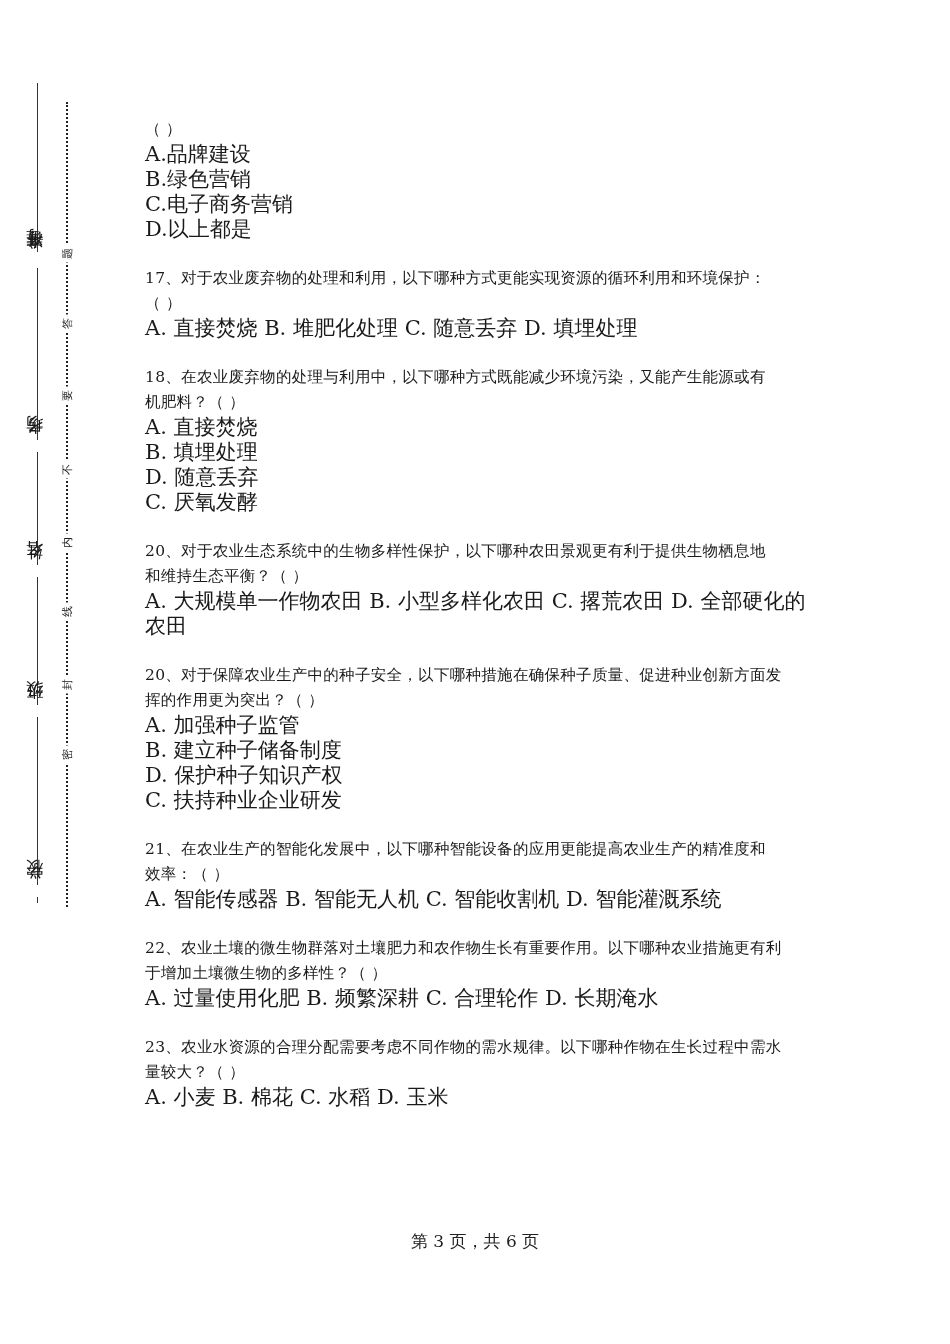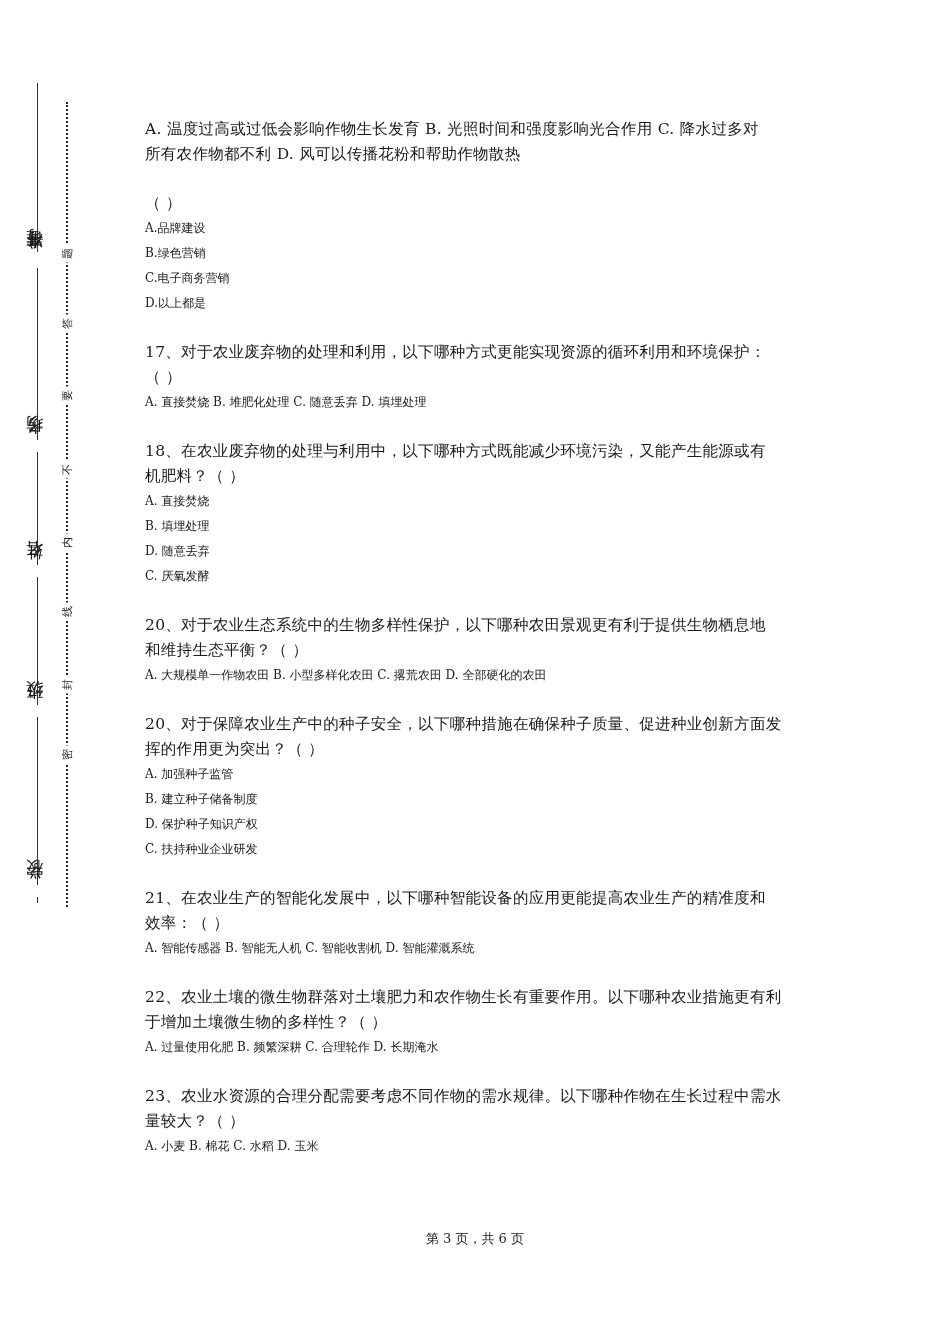--- a/index.html
+++ b/index.html
@@ -14,24 +14,24 @@
   .field-label { position: absolute; left: 22px; width: 32px; background: #fff;
                  writing-mode: vertical-rl; transform: rotate(180deg);
                  font-size: 17px; letter-spacing: 2px; text-align: center; padding: 4px 0; }
   .seal-char { position: absolute; left: 58px; width: 18px; background: #fff;
                font-size: 11px; text-align: center; transform: rotate(-90deg); padding: 2px 0; }
 
   
   .content { position: absolute; left: 145px; top: 117px; width: 675px; }
   .q-block { margin-bottom: 24px; }
   .line { font-size: 15.5px; line-height: 25px; white-space: normal; letter-spacing: 0.3px; }
-  .opt { font-size: 12px; line-height: 25px; }
+  .opt { font-size: 21px; line-height: 25px; }
 
   .footer { position: absolute; top: 1230px; left: 0; width: 950px; text-align: center;
-            font-size: 13px; color: #222; }
+            font-size: 17px; color: #222; }
 </style>
 </head>
 <body>
 
 <div class="margin">
   <div class="solid-line"></div>
   <div class="dotted-line"></div>
   <div id="margin-fields">
       <div class="field-label" style="top: 252px;">准考证号</div>
       <div class="field-label" style="top: 440px;">考场</div>
@@ -45,24 +45,20 @@
       <div class="seal-char" style="top: 386px;">要</div>
       <div class="seal-char" style="top: 460px;">不</div>
       <div class="seal-char" style="top: 533px;">内</div>
       <div class="seal-char" style="top: 602px;">线</div>
       <div class="seal-char" style="top: 675px;">封</div>
       <div class="seal-char" style="top: 745px;">密</div>
     </div>
 </div>
 
 <div class="content" id="questions">
-    <div class="q-block">
-      <div class="line">A.  温度过高或过低会影响作物生长发育 B.  光照时间和强度影响光合作用 C.  降水过多对</div>
-      <div class="line">所有农作物都不利 D.  风可以传播花粉和帮助作物散热</div>
-    </div>
     <div class="q-block">
       <div class="line">（ ）</div>
       <div class="opt">A.品牌建设</div>
       <div class="opt">B.绿色营销</div>
       <div class="opt">C.电子商务营销</div>
       <div class="opt">D.以上都是</div>
     </div>
     <div class="q-block">
       <div class="line">17、对于农业废弃物的处理和利用，以下哪种方式更能实现资源的循环利用和环境保护：</div>
       <div class="line">（ ）</div>

